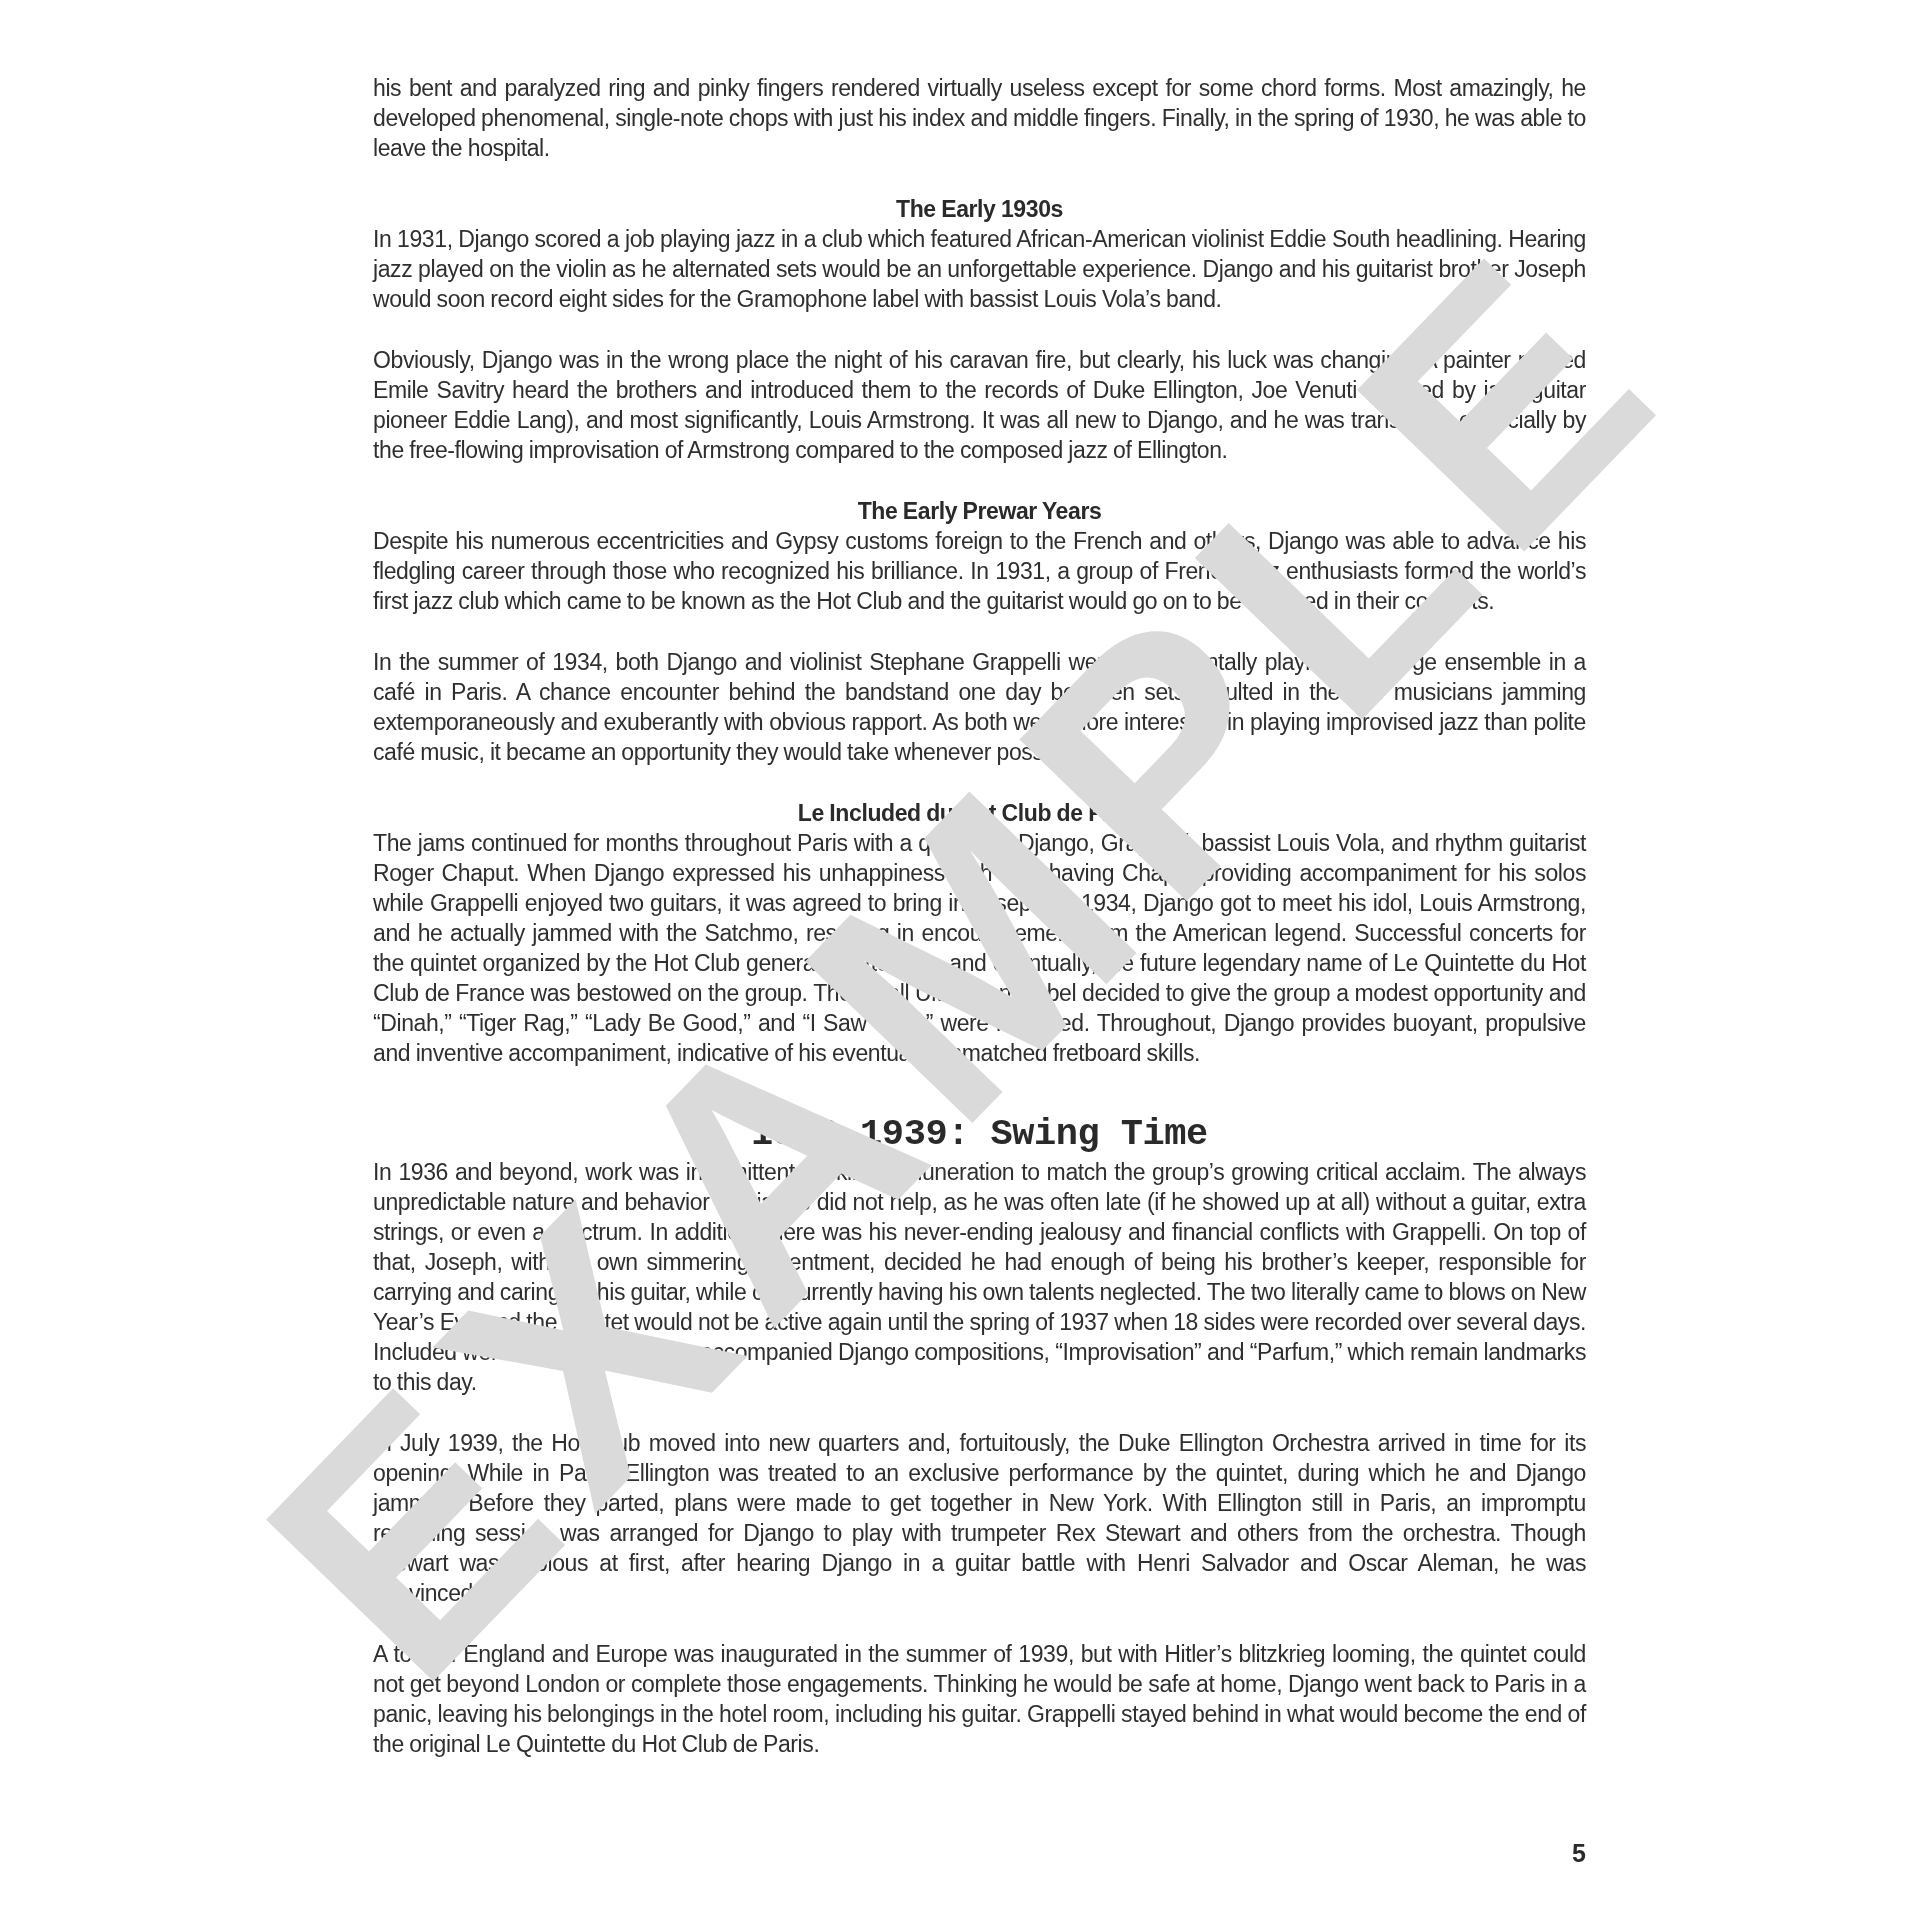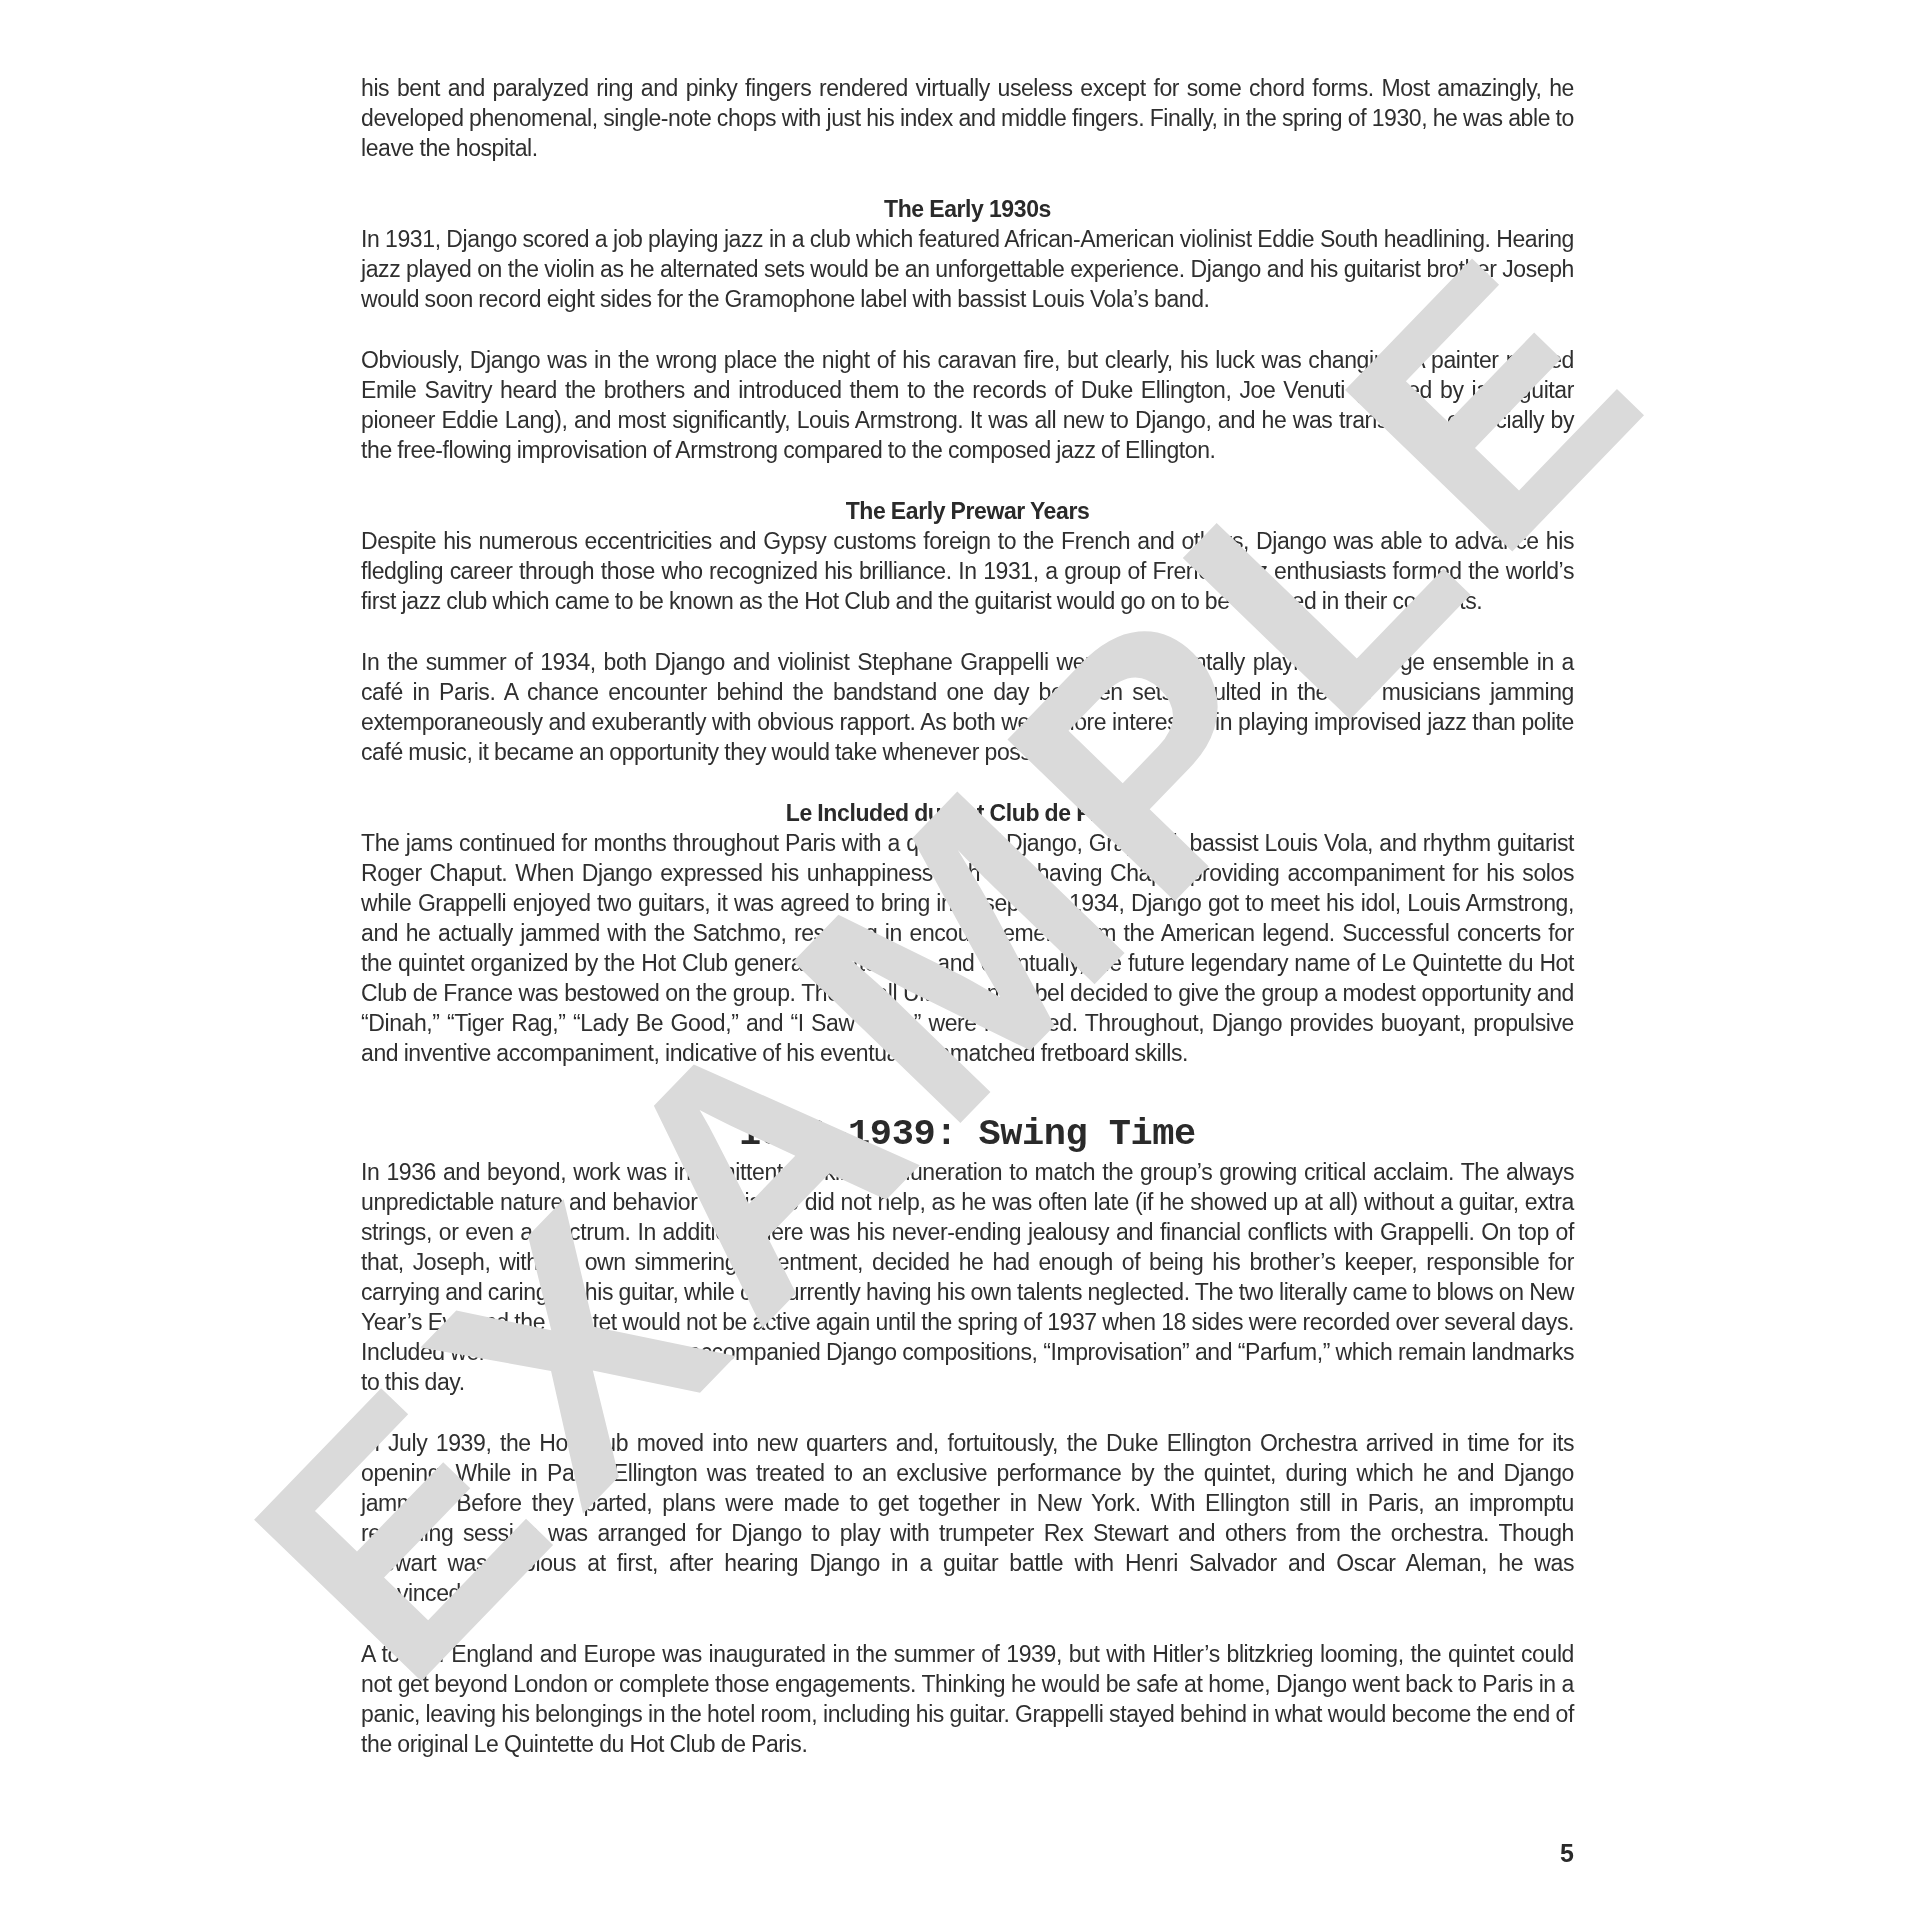--- a/index.html
+++ b/index.html
@@ -7,20 +7,21 @@
     padding: 0;
     background: #ffffff;
   }
   .page {
     position: relative;
     width: 1777px;
     height: 1931px;
     background: #ffffff;
     overflow: hidden;
     font-family: "Liberation Sans", sans-serif;
+    margin-left: 12px;
   }
   .page-content {
     position: absolute;
     left: 361px;
     top: 73px;
     width: 1213px;
     color: #2f2f2f;
     font-size: 23px;
     line-height: 30px;
     text-align: justify;

